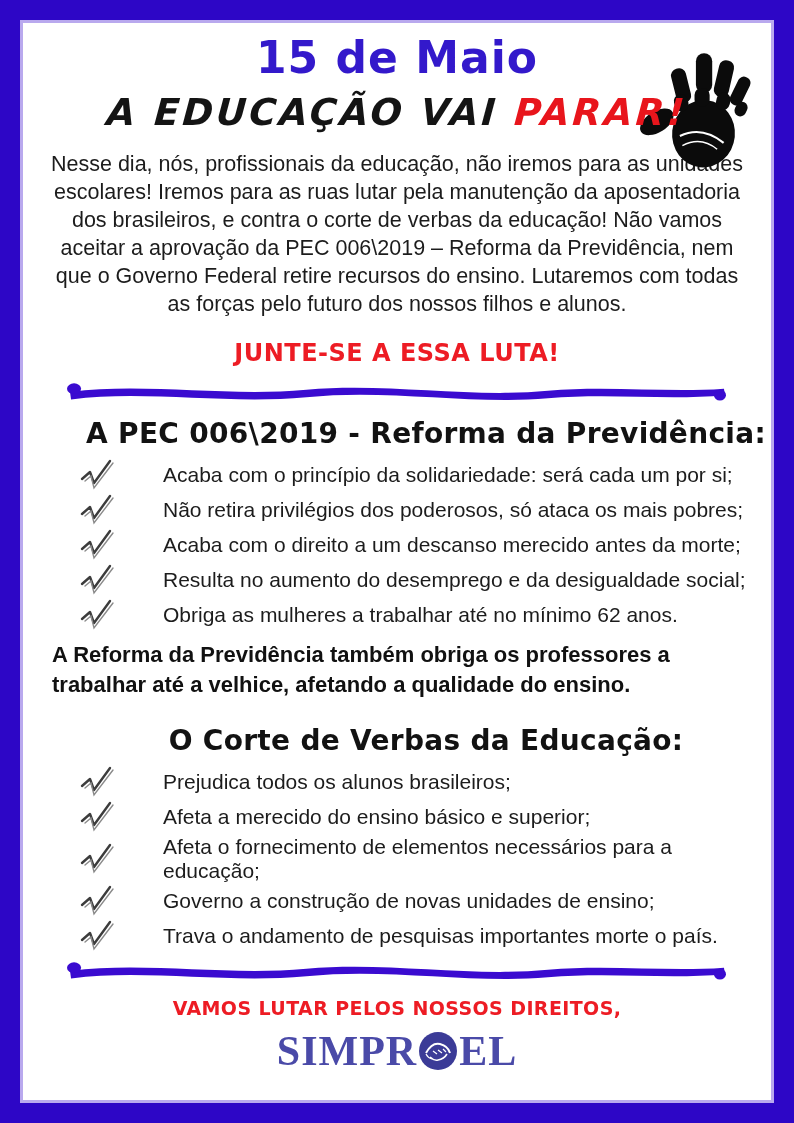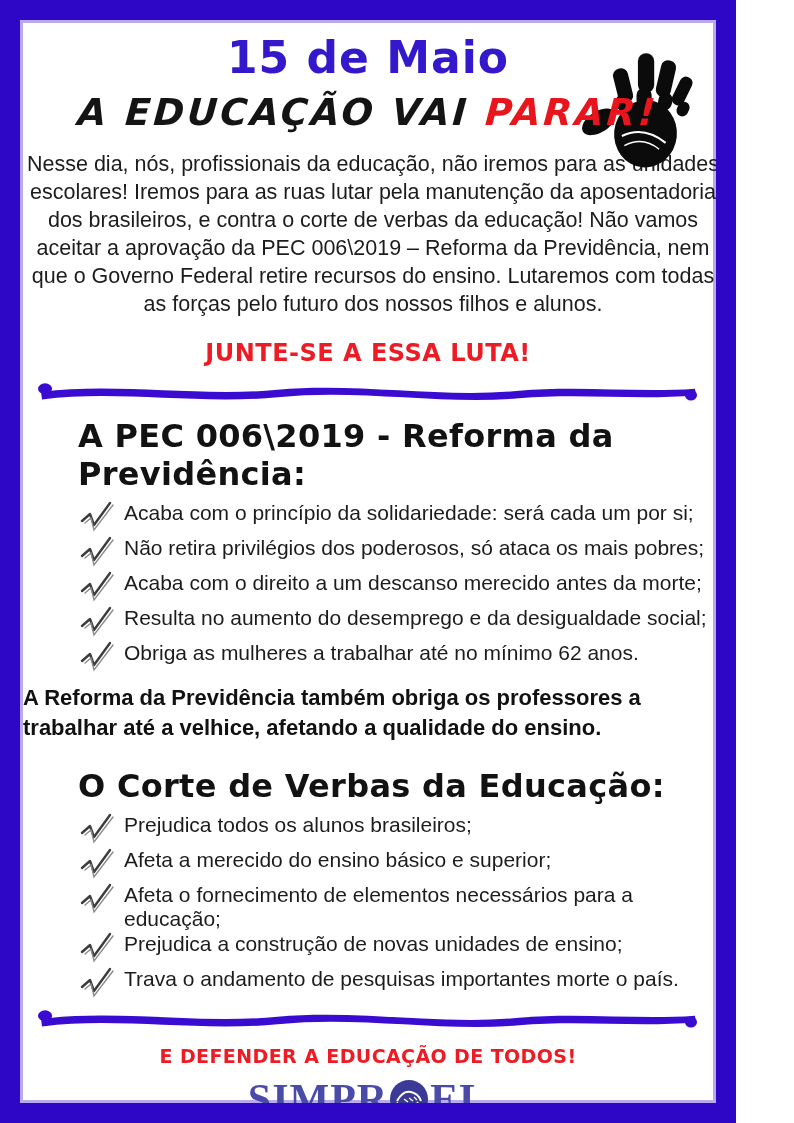--- a/index.html
+++ b/index.html
@@ -1,18 +1,18 @@
 <!DOCTYPE html>
 <html><head>
 <meta charset="utf-8">
 <style>
   html,body{margin:0;padding:0;background:#ffffff;}
   .page{
     position:relative;
-    width:736px;height:1123px;
+    width:794px;height:1123px;
     box-sizing:border-box;
     border:20px solid #2d06c6;
     box-shadow:inset 0 0 0 3px #b9a9ee;
     background:#ffffff;
     overflow:hidden;
     font-family:"Liberation Sans", sans-serif;
     color:#161616;
   }
   .date-title{
     margin:12px 0 0 0;
@@ -59,34 +59,36 @@
   }
   .divider{
     display:block;
     margin:11px auto 0 auto;
     width:664px;height:30px;
   }
   .section-heading{
     margin:9px 0 0 58px;
     font-family:"DejaVu Sans", sans-serif;
     font-weight:bold;
-    font-size:32px;
+    font-size:28px;
     letter-spacing:0.3px;
     color:#121212;
+    text-align:center;
   }
   ul.checklist{
     list-style:none;
     margin:8px 0 0 58px;
     padding:0;
   }
   ul.checklist li{
     display:flex;
-    align-items:flex-start;
+    align-items:center;
     min-height:34px;
     margin-bottom:1px;
+    gap:39px;
   }
   .check{
     flex:0 0 38px;
     width:38px;height:32px;
     margin-right:8px;
   }
   .check svg{width:38px;height:32px;}
   .check-text{
     font-size:21px;
     color:#1c1c1c;
@@ -237,39 +239,39 @@
             <path d="M3 20 L11 13 L15 24 L31 2" fill="none" stroke="#3c3c3c" stroke-width="2.4" stroke-linecap="round" stroke-linejoin="round"></path>
             <path d="M6 22 L12 17 L15 29 L34 4" fill="none" stroke="#8a8a8a" stroke-width="1.4" stroke-linecap="round"></path>
           </svg></span>
       <span class="check-text">Afeta o fornecimento de elementos necessários para a educação;</span>
     </li>
     <li>
       <span class="check"><svg viewBox="0 0 36 32">
             <path d="M3 20 L11 13 L15 24 L31 2" fill="none" stroke="#3c3c3c" stroke-width="2.4" stroke-linecap="round" stroke-linejoin="round"></path>
             <path d="M6 22 L12 17 L15 29 L34 4" fill="none" stroke="#8a8a8a" stroke-width="1.4" stroke-linecap="round"></path>
           </svg></span>
-      <span class="check-text">Prejudica a construção de novas unidades de ensino;</span>
+      <span class="check-text">Governo a construção de novas unidades de ensino;</span>
     </li>
     <li>
       <span class="check"><svg viewBox="0 0 36 32">
             <path d="M3 20 L11 13 L15 24 L31 2" fill="none" stroke="#3c3c3c" stroke-width="2.4" stroke-linecap="round" stroke-linejoin="round"></path>
             <path d="M6 22 L12 17 L15 29 L34 4" fill="none" stroke="#8a8a8a" stroke-width="1.4" stroke-linecap="round"></path>
           </svg></span>
       <span class="check-text">Trava o andamento de pesquisas importantes morte o país.</span>
     </li>
   </ul>
 
   <svg class="divider" style="margin-top:4px" viewBox="0 0 660 28" preserveAspectRatio="none">
     <path d="M5 13 C 80 4, 160 18, 240 11 C 320 4, 400 19, 480 12 C 540 7, 600 14, 655 10 L 656 16 C 600 21, 540 14, 480 19 C 400 25, 320 10, 240 18 C 160 25, 80 11, 6 20 Z" fill="#3a0bd0"></path>
     <ellipse cx="9" cy="10" rx="7" ry="5" fill="#3a0bd0"></ellipse>
     <ellipse cx="651" cy="16" rx="6" ry="5" fill="#3a0bd0"></ellipse>
   </svg>
 
   <div class="footer-red">
-    <div>E DEFENDER A EDUCAÇÃO DE TODOS!</div>
+    <div>VAMOS LUTAR PELOS NOSSOS DIREITOS,</div>
   </div>
 
   <div class="logos">
     <div class="logo simproel">
       <span>SIMPR</span>
         <span class="hs-circle"><svg viewBox="0 0 40 40">
             <circle cx="20" cy="20" r="19" fill="#3b3b97"></circle>
             <path d="M8 22 Q14 11 22 13 Q30 15 32 22" stroke="#ffffff" stroke-width="2" fill="none"></path>
             <path d="M12 26 q4 4 8 3 q6 -1 9 -6" stroke="#ffffff" stroke-width="1.6" fill="none"></path>
             <path d="M15 20 l4 3 M20 19 l4 3 M25 18 l3 3" stroke="#ffffff" stroke-width="1.2" fill="none"></path>

